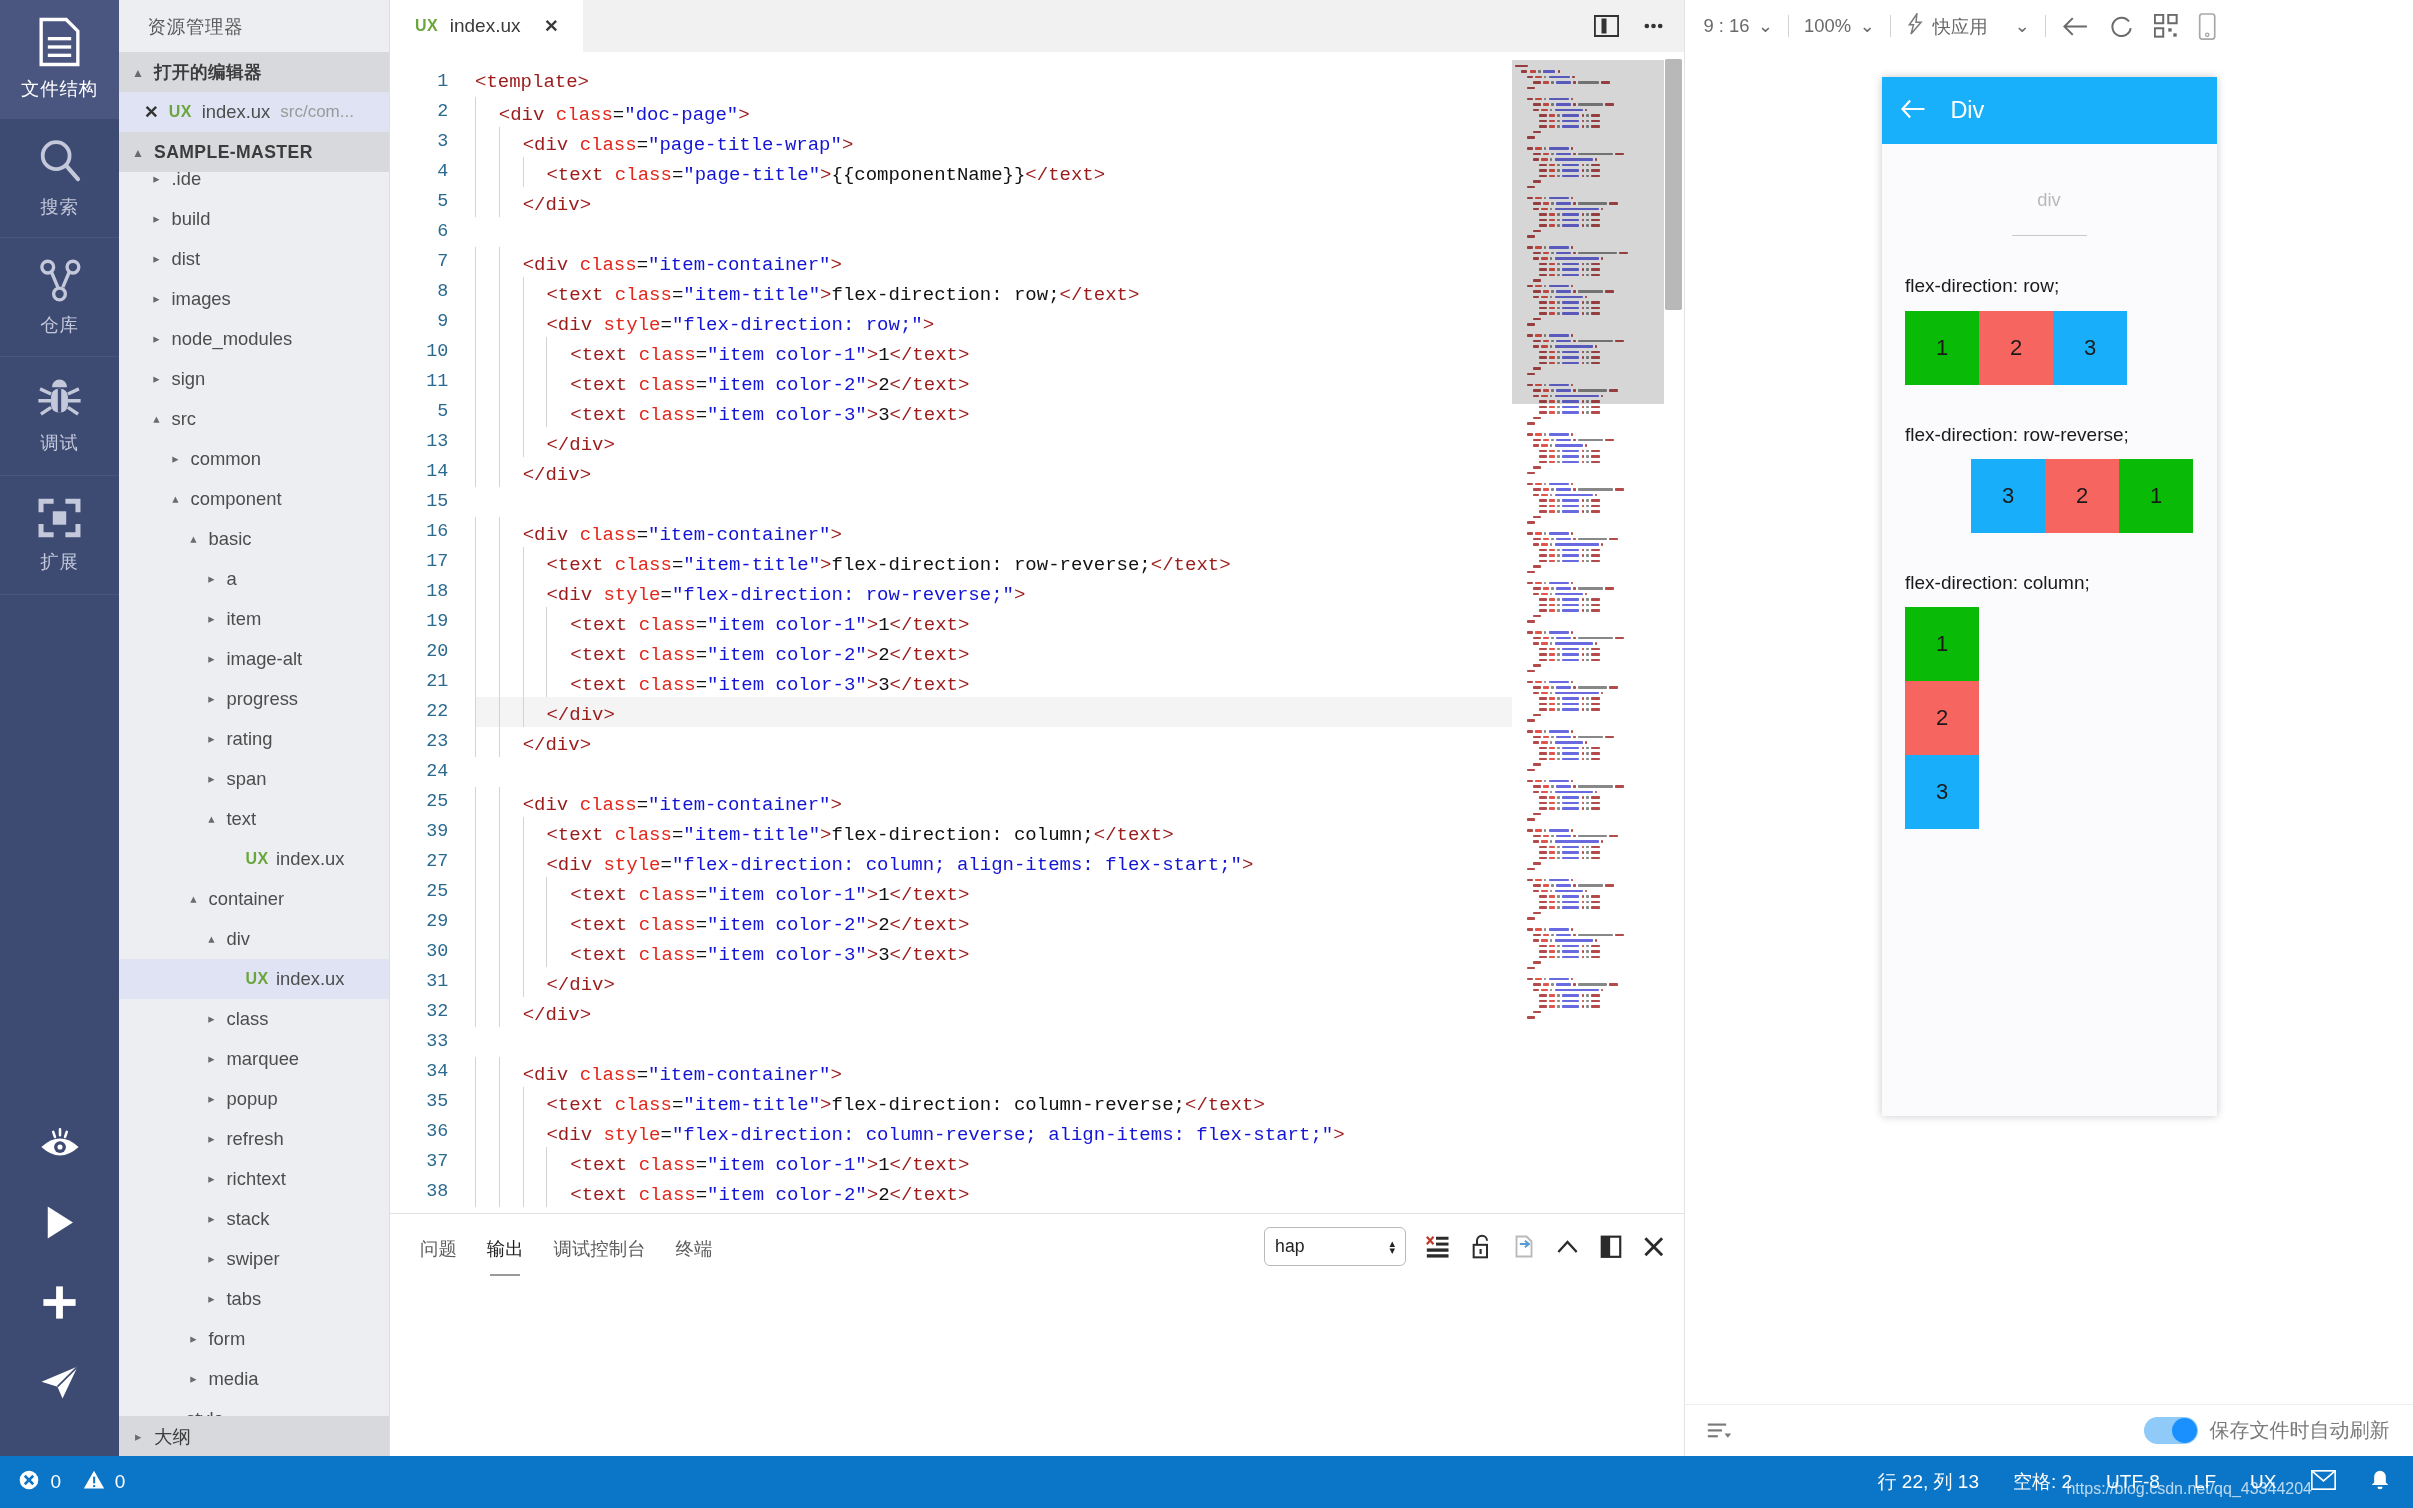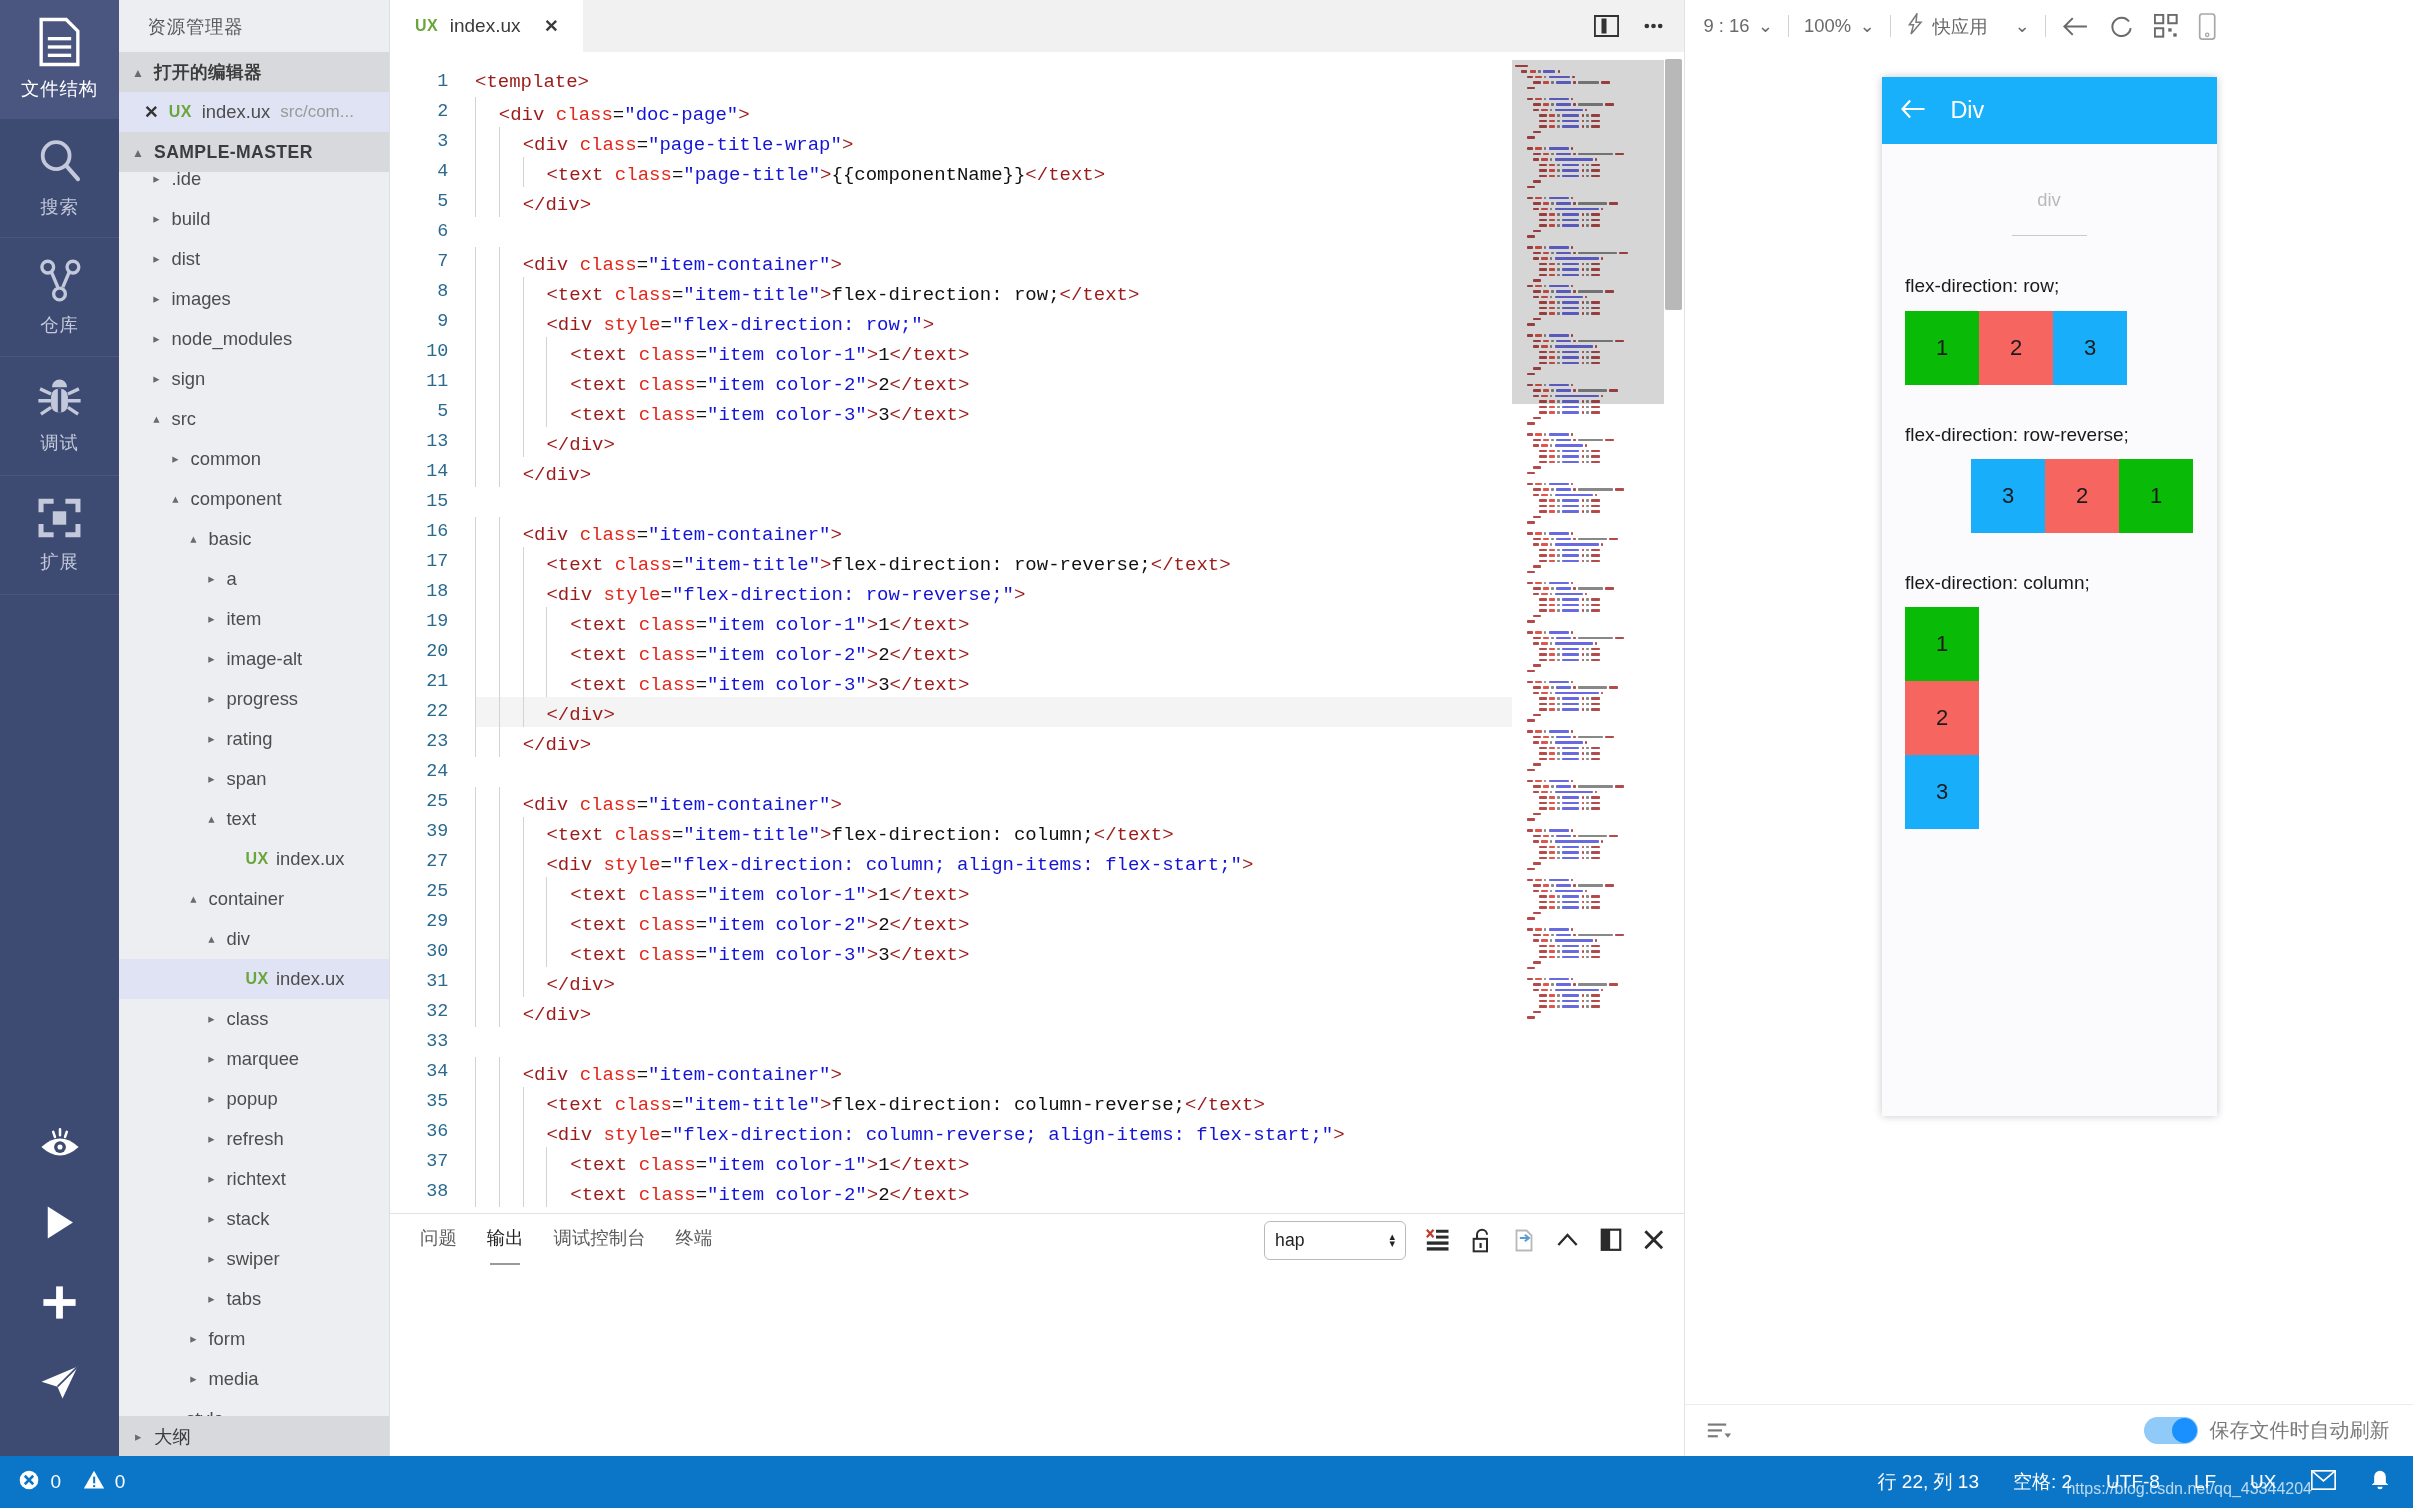--- a/index.html
+++ b/index.html
@@ -100,21 +100,21 @@
     padding-top:5px;
   }
   .mm-line { height:5.5px; white-space:nowrap; }
   .mm-seg { display:inline-block; height:2.8px; margin-right:2.2px; border-radius:0.8px; vertical-align:1.7px;}
   .mm-slider { position:absolute; right:20px; top:8.4px; width:152px; height:344px; background:rgba(0,0,0,.16); }
   .vscroll { position:absolute; right:0; top:0; width:20px; height:100%; background:transparent;}
   .vthumb { position:absolute; right:1.7px; top:6.7px; width:17px; height:251px; background:rgba(0,0,0,.28); border-radius:1.7px;}
 
   
   .panel { height:243px; flex:none; background:#ffffff; border-top:0.8px solid #e2e2e2; display:flex; flex-direction:column; }
-  .panel-head { height:52px; display:flex; align-items:center; padding:0 18.4px 0 30px; gap:16px; flex:none;}
+  .panel-head { height:52px; display:flex; align-items:flex-end; padding:0 18.4px 0 30px; gap:16px; flex:none;}
   .ptab { font-size:18.4px; color:#5d5d5d; margin-right:30px; cursor:pointer; position:relative; padding-bottom:5px;}
   .ptab.active { color:#1e1e1e; }
   .ptab.active::after { content:""; position:absolute; left:3.4px; right:3.4px; bottom:-10px; height:2.5px; background:#9a9a9a;}
   .panel-right { margin-left:auto; display:flex; align-items:center; gap:20px; }
   .sel-wrap { position:relative; }
   .sel-box {
     width:142px; height:39px; border:0.8px solid #b9b9b9; border-radius:5.9px; background:#fff;
     font-size:17.6px; color:#222; display:flex; align-items:center; padding:0 10px;
     font-family:"Liberation Sans", sans-serif;
   }

